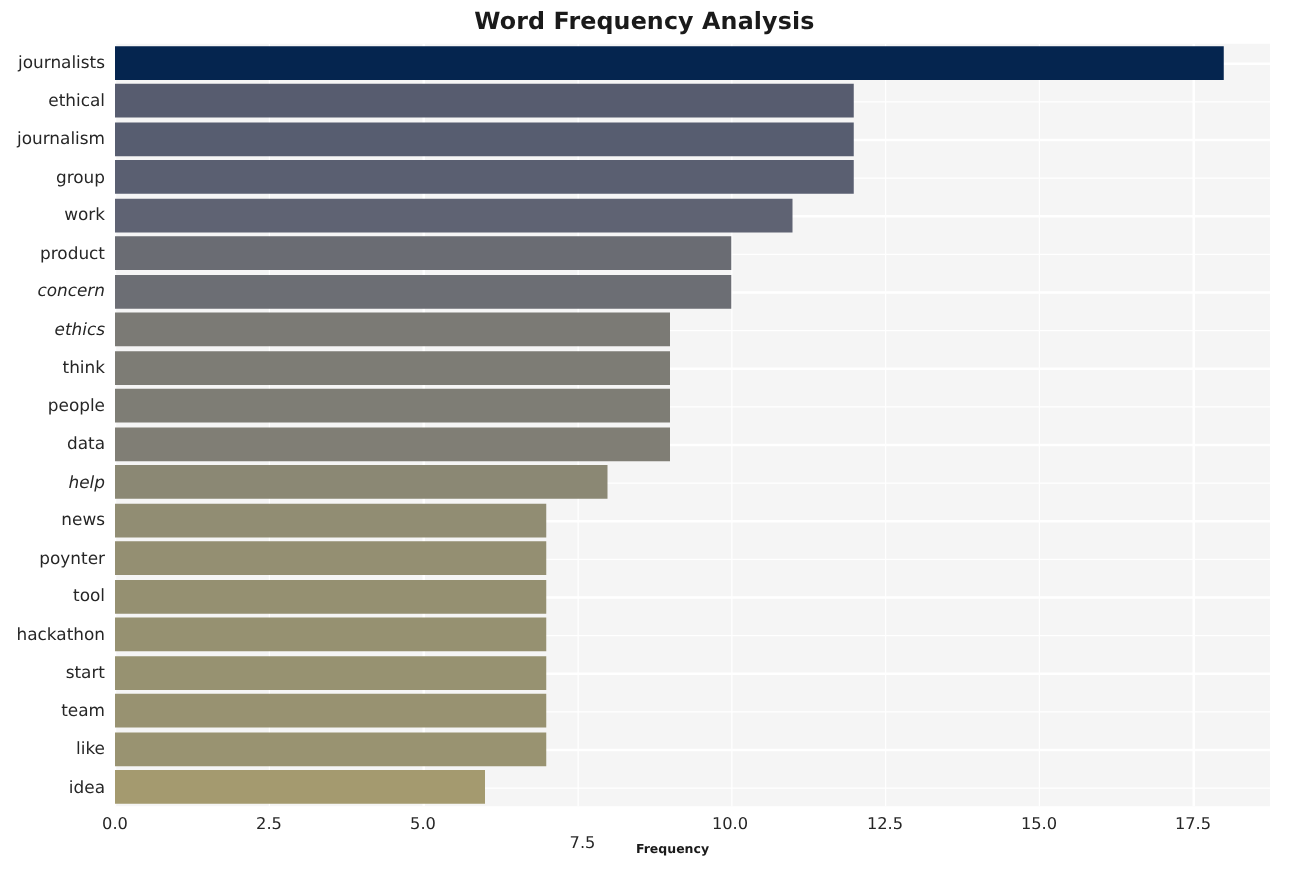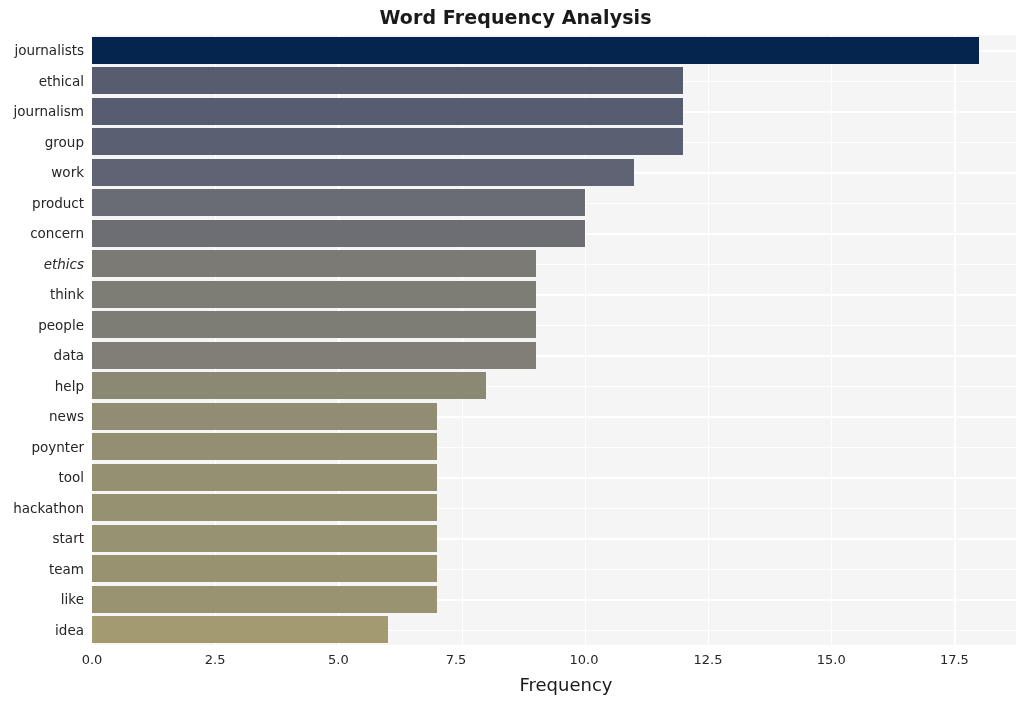--- a/index.html
+++ b/index.html
@@ -87,26 +87,27 @@
     position: absolute;
     top: 7px;
     font-size: 13px;
     color: #262626;
     text-align: center;
     transform: translateX(-50%);
     white-space: nowrap;
   }
   #x-axis-title {
     position: absolute;
-    left: 104px;
+    left: 76px;
     top: 674px;
     width: 924px;
     text-align: center;
-    font-size: 18px;
+    font-size: 10px;
     color: #1a1a1a;
+    font-weight: bold;
   }
 </style>
 </head>
 <body>
 
 <div id="figure">
 
   <div id="chart-title">Word Frequency Analysis</div>
 
   <div id="plot-area">
@@ -166,40 +167,40 @@
       </div>
   </div>
 
   <div id="y-axis-labels">
       <div class="ylab" style="top: 7.25px;">journalists</div>
       <div class="ylab" style="top: 37.75px;">ethical</div>
       <div class="ylab" style="top: 68.25px;">journalism</div>
       <div class="ylab" style="top: 98.75px;">group</div>
       <div class="ylab" style="top: 129.25px;">work</div>
       <div class="ylab" style="top: 159.75px;">product</div>
-      <div class="ylab" style="top: 190.25px;">concern</div>
+      <div class="ylab" style="top: 190.25px; font-style: italic;">concern</div>
       <div class="ylab" style="top: 220.75px; font-style: italic;">ethics</div>
       <div class="ylab" style="top: 251.25px;">think</div>
       <div class="ylab" style="top: 281.75px;">people</div>
       <div class="ylab" style="top: 312.25px;">data</div>
-      <div class="ylab" style="top: 342.75px;">help</div>
+      <div class="ylab" style="top: 342.75px; font-style: italic;">help</div>
       <div class="ylab" style="top: 373.25px;">news</div>
       <div class="ylab" style="top: 403.75px;">poynter</div>
       <div class="ylab" style="top: 434.25px; margin-left: 20px;">tool</div>
       <div class="ylab" style="top: 464.75px;">hackathon</div>
       <div class="ylab" style="top: 495.25px;">start</div>
       <div class="ylab" style="top: 525.75px;">team</div>
       <div class="ylab" style="top: 556.25px;">like</div>
       <div class="ylab" style="top: 586.75px;">idea</div>
     </div>
   <div id="x-axis-labels">
       <div class="xlab" style="left: 92px;">0.0</div>
       <div class="xlab" style="left: 215.2px;">2.5</div>
       <div class="xlab" style="left: 338.4px;">5.0</div>
-      <div class="xlab" style="left: 456px;">7.5</div>
+      <div class="xlab" style="left: 466px; margin-top: 15px;">7.5</div>
       <div class="xlab" style="left: 584px;">10.0</div>
       <div class="xlab" style="left: 708px;">12.5</div>
       <div class="xlab" style="left: 831.2px;">15.0</div>
       <div class="xlab" style="left: 954.4px;">17.5</div>
     </div>
 
   <div id="x-axis-title">Frequency</div>
 
 </div>
 

